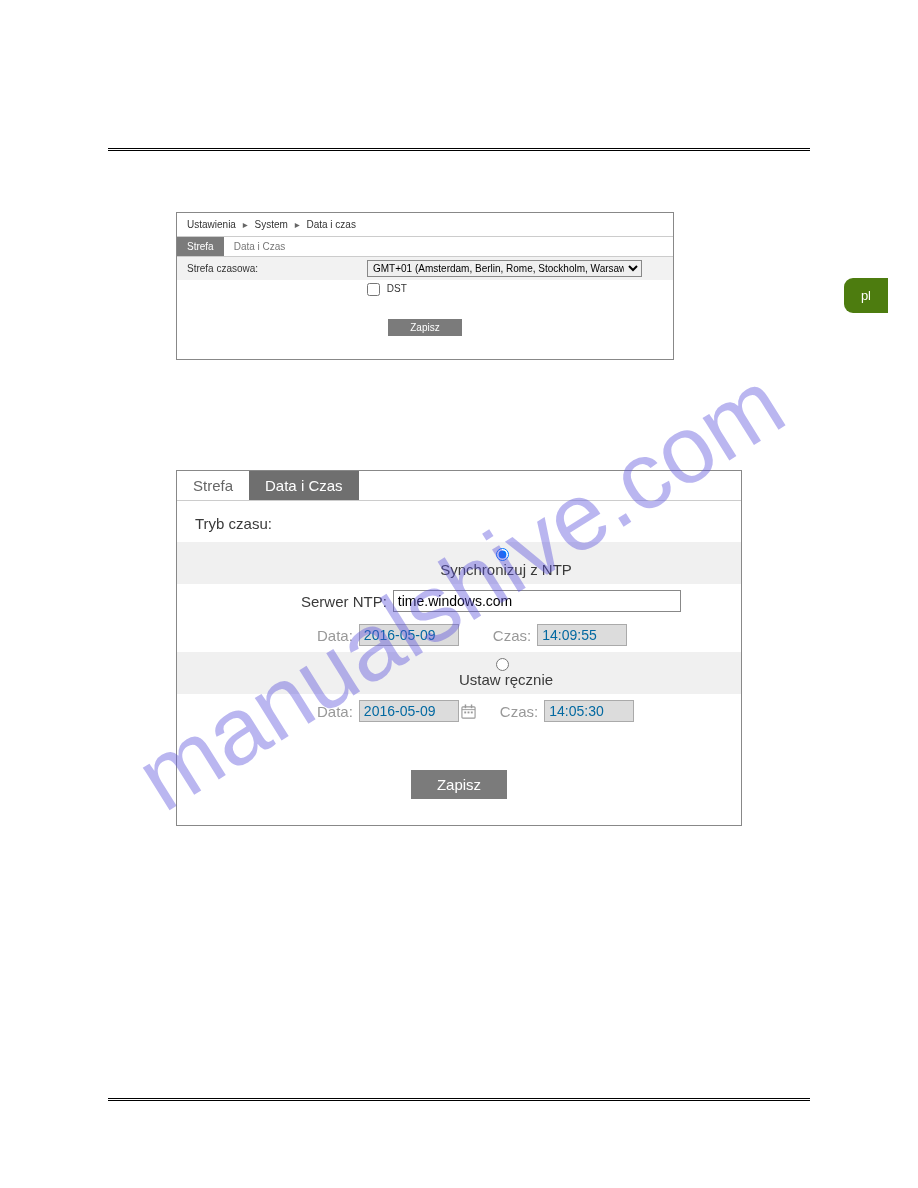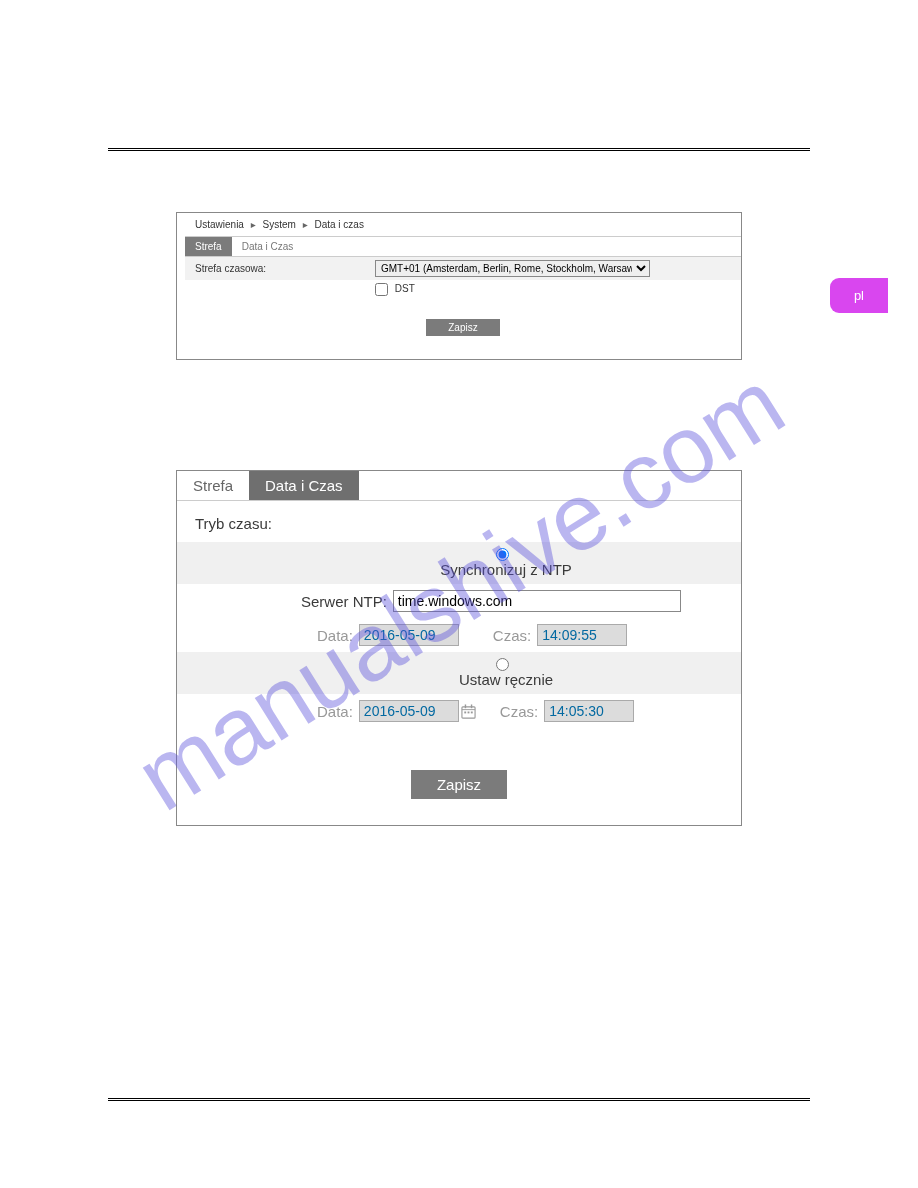--- a/index.html
+++ b/index.html
@@ -14,24 +14,24 @@
   .double-rule {
     position: absolute;
     left: 108px;
     right: 108px;
     border-top: 3px double #000;
   }
   .page-tab {
     position: absolute;
     right: 30px;
     top: 278px;
-    background: #d946ef;
+    background: #4d7c0f;
     color: #fff;
     font-size: 13px;
-    padding: 10px 24px;
+    padding: 10px 17px;
     border-radius: 9px 0 0 9px;
   }
   .watermark {
     position: absolute;
     top: 280px;
     left: 110px;
     width: 700px;
     height: 620px;
     pointer-events: none;
     z-index: 5;
@@ -44,26 +44,25 @@
     align-items: center;
     justify-content: center;
     white-space: nowrap;
   }
 
   
   .panel1 {
     position: absolute;
     top: 212px;
     left: 176px;
-    width: 566px;
+    width: 498px;
     height: 148px;
     border: 1px solid #888;
     background: #fff;
     font-size: 10px;
-    padding-left: 8px;
   }
   .panel1 .breadcrumb {
     padding: 6px 10px;
     color: #333;
   }
   .panel1 .breadcrumb span.sep { margin: 0 4px; color: #666; }
   .panel1 .tabs {
     border-top: 1px solid #ccc;
     border-bottom: 1px solid #ccc;
     display: flex;

